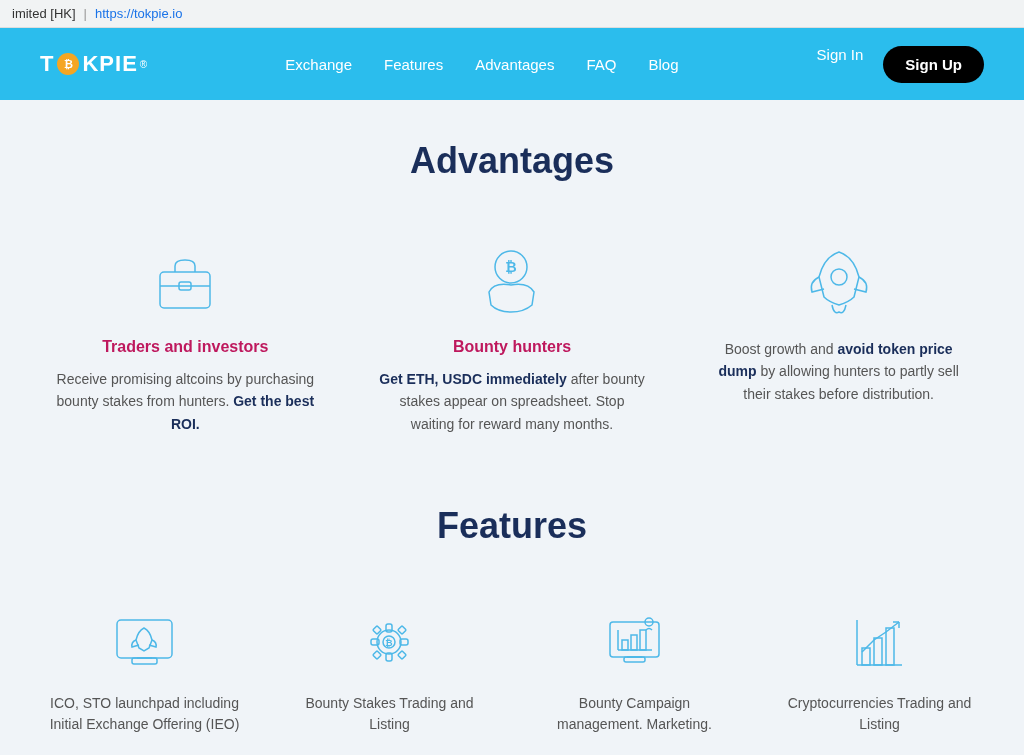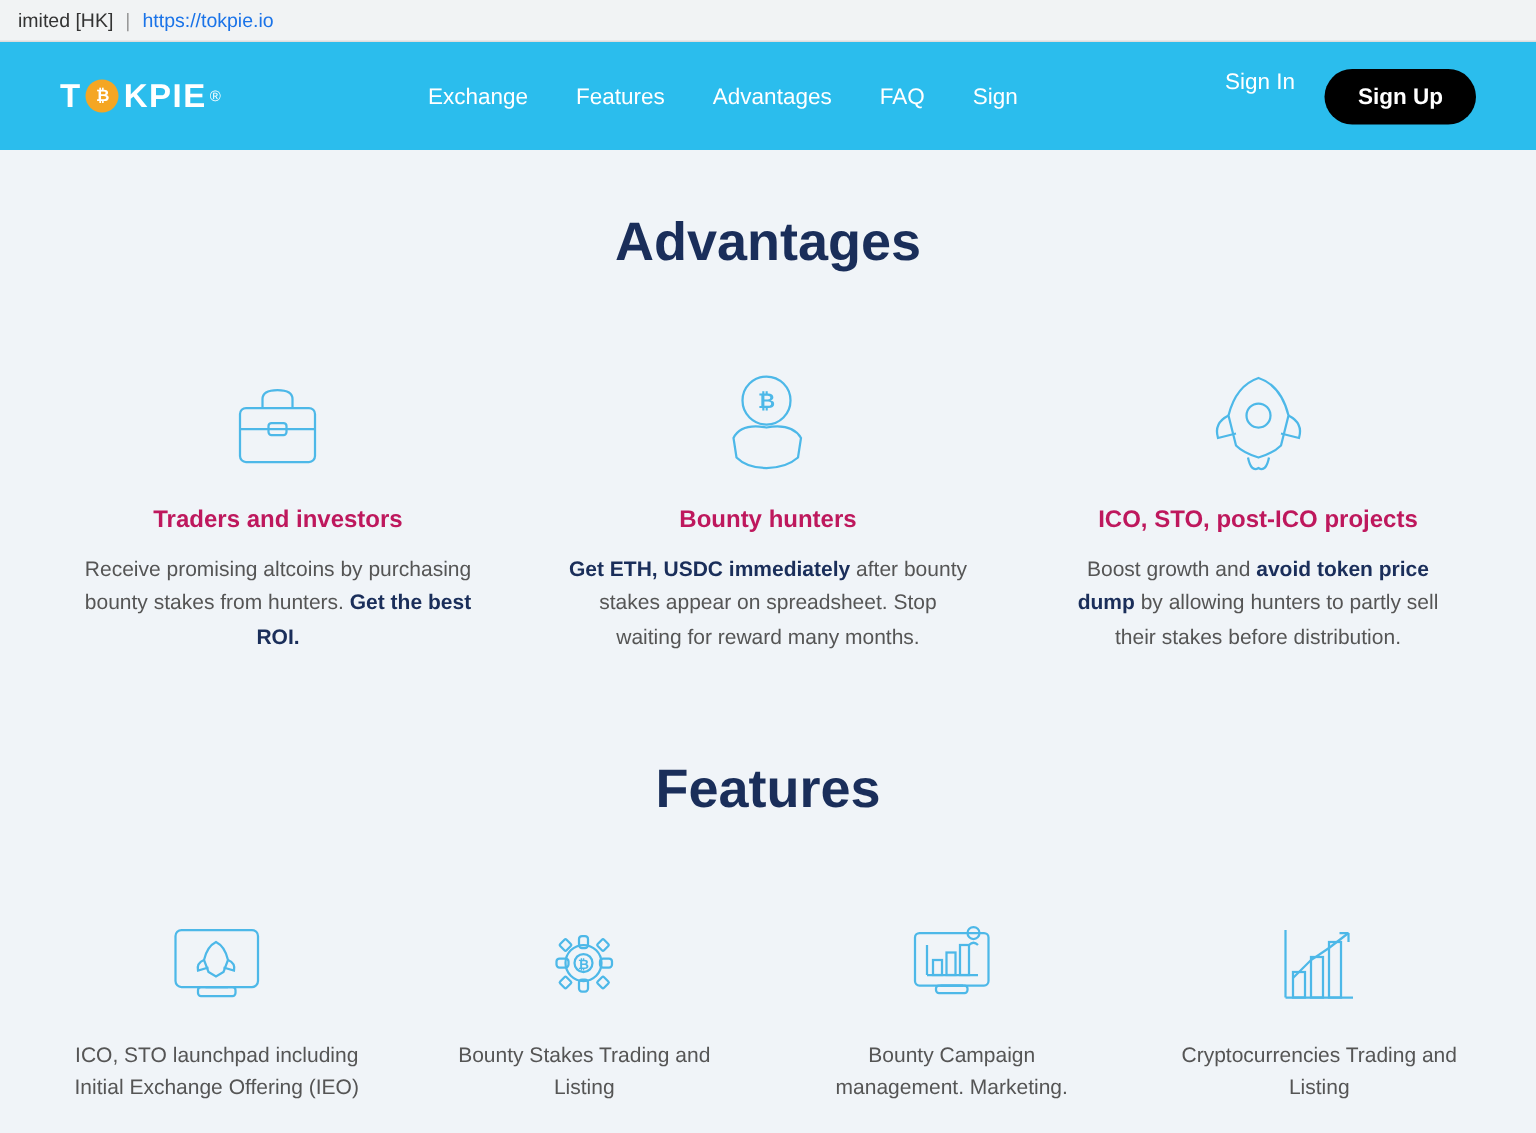--- a/index.html
+++ b/index.html
@@ -188,21 +188,21 @@
     <span class="logo-coin">₿</span>
     <span class="logo-text">KPIE</span>
     <span class="logo-registered">®</span>
   </div>
 
   <div class="nav-links">
     <a href="#">Exchange</a>
     <a href="#">Features</a>
     <a href="#">Advantages</a>
     <a href="#">FAQ</a>
-    <a href="#">Sign</a>
+    <a href="#">Blog</a>
   </div>
 
   <div class="nav-auth">
     <a class="signin" href="#">Sign In</a>
     <button class="signup">Sign Up</button>
   </div>
 </nav>
 
 <main>
 
@@ -245,21 +245,20 @@
 
             <path d="M35 5 Q50 10 55 30 L50 50 Q45 55 35 58 Q25 55 20 50 L15 30 Q20 10 35 5 Z"></path>
             <circle cx="35" cy="30" r="8"></circle>
 
             <path d="M28 58 Q30 68 35 65 Q40 68 42 58"></path>
 
             <path d="M15 30 Q5 35 8 45 L20 42"></path>
             <path d="M55 30 Q65 35 62 45 L50 42"></path>
           </svg>
         </div>
-        <h3>ICO, STO, post-ICO projects</h3>
         <p>Boost growth and <strong>avoid token price dump</strong> by allowing hunters to partly sell their stakes before distribution.</p>
       </div>
     </div>
   </div>
 
   <div class="features-section">
     <h2 class="section-title">Features</h2>
 
     <div class="features-grid">
 

